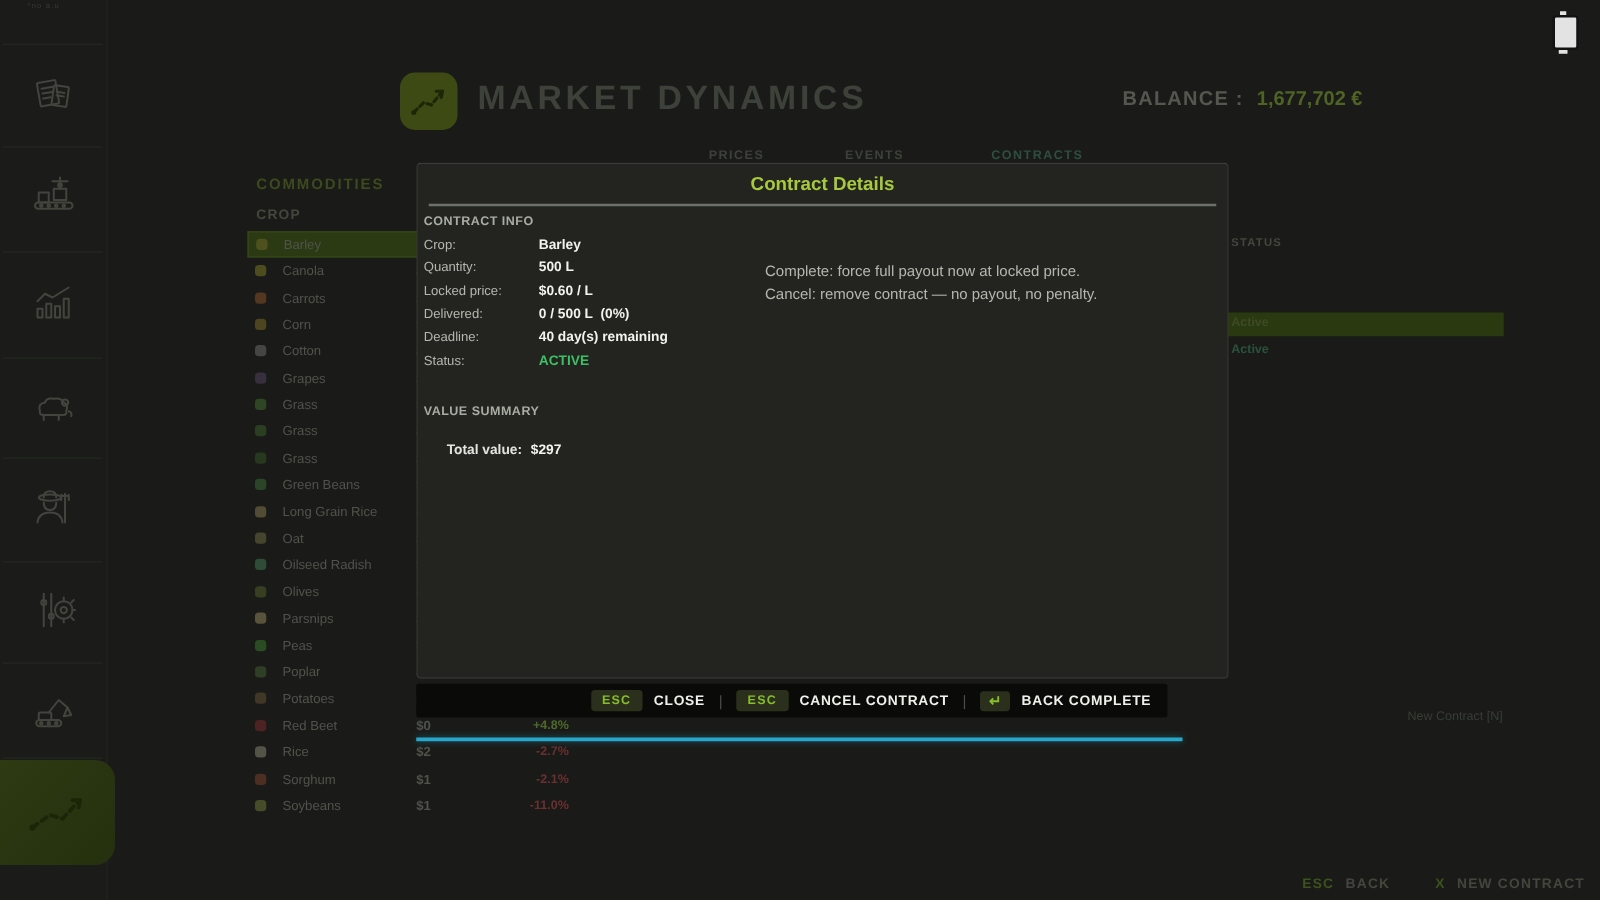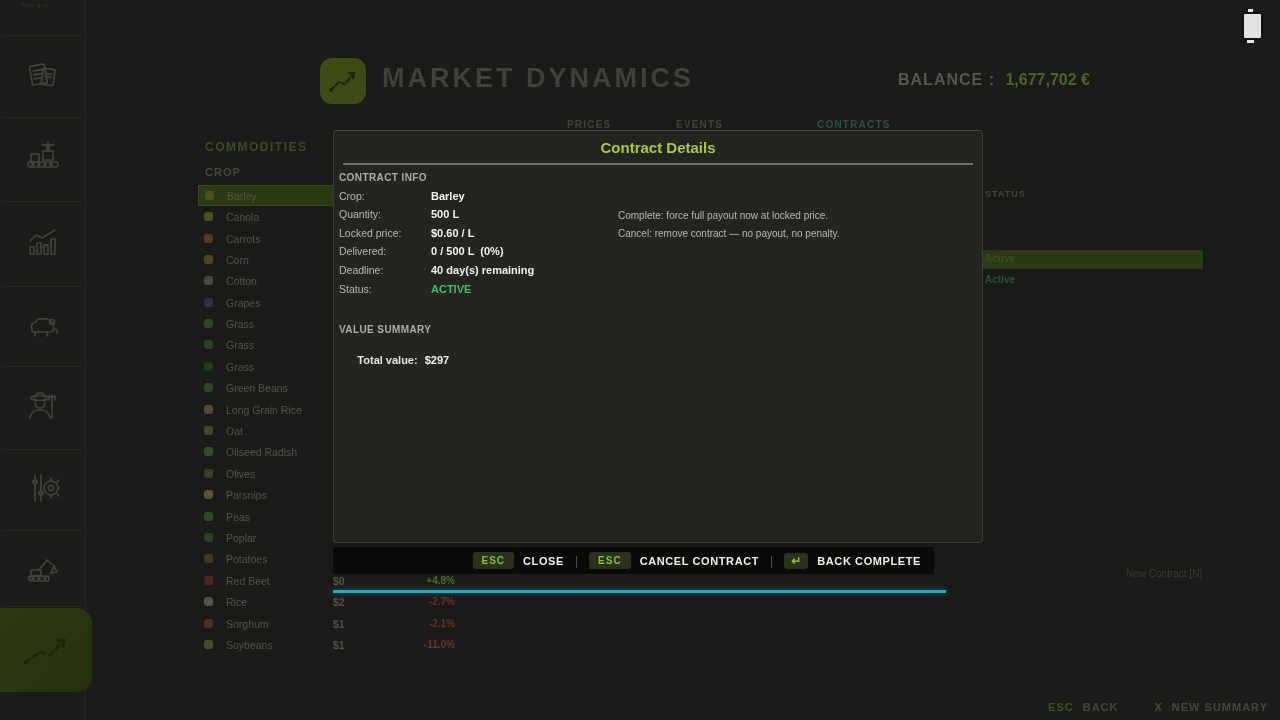--- a/index.html
+++ b/index.html
@@ -19,21 +19,21 @@
   .app-icon{position:absolute;left:320px;top:58px;width:46px;height:46px;border-radius:12px;
             background:#3d4a14;z-index:1;display:flex;align-items:center;justify-content:center;}
   .page-title{position:absolute;left:382px;top:63px;font-size:27px;font-weight:bold;
               letter-spacing:3px;color:#3e4139;z-index:1;}
   .balance{position:absolute;left:898px;top:71px;font-size:16px;font-weight:bold;z-index:1;}
   .balance .bl{color:#55574f;letter-spacing:1px;}
   .balance .bv{color:#4f6325;margin-left:6px;}
   
   .tab{position:absolute;top:119px;font-size:10px;font-weight:bold;letter-spacing:1.2px;
        color:#3e413b;z-index:1;}
-  .tab.active{color:#2d4f43;margin-left:24px;}
+  .tab.active{color:#2d4f43;}
   
   .companel-title{position:absolute;left:205px;top:140px;font-size:12px;font-weight:bold;
                   letter-spacing:1.5px;color:#3d4a1e;z-index:1;}
   .crop-header{position:absolute;left:205px;top:166px;font-size:11px;font-weight:bold;
                letter-spacing:1px;color:#45473f;z-index:1;}
   .crow{position:absolute;left:198px;width:285px;height:21px;z-index:1;display:flex;align-items:center;}
   .crow.sel{background:#2b3a12;border:1px solid #37491a;box-sizing:border-box;}
   .cdot{width:9px;height:9px;border-radius:3px;margin-left:6px;opacity:.45;flex:0 0 auto;}
   .cname{margin-left:13px;font-size:10.5px;color:#50524b;flex:1 1 auto;white-space:nowrap;}
   .cprice{position:absolute;left:135px;font-size:10.5px;color:#50524b;font-weight:bold;}
@@ -50,21 +50,21 @@
              box-shadow:0 0 6px rgba(38,167,201,.45);z-index:5;}
   
   .modal{position:absolute;left:333px;top:130px;width:650px;height:413px;background:#232420;
          border:1px solid #3a3b37;border-top-color:#45463f;border-radius:4px;z-index:10;box-sizing:border-box;}
   .m-title{text-align:center;padding-top:8px;font-size:15px;font-weight:bold;color:#a6c93d;}
   .m-rule{margin:7px 9px 0 9px;border-top:2px solid #6e706b;}
   .m-section{position:absolute;left:5px;font-size:10px;font-weight:bold;letter-spacing:.4px;color:#a9aca3;}
   .m-row{position:absolute;left:0;width:100%;height:14px;}
   .m-label{position:absolute;left:5px;font-size:10.5px;color:#b5b7af;}
   .m-value{position:absolute;left:97px;font-size:11px;font-weight:bold;color:#f2f3ee;white-space:pre;}
-  .m-help{position:absolute;left:284px;font-size:10px;color:#b5b7af;white-space:pre;}
+  .m-help{position:absolute;left:278px;font-size:12px;color:#b5b7af;white-space:pre;}
   .m-sum{position:absolute;left:5px;font-size:11px;font-weight:bold;color:#e2e4dd;white-space:pre;}
   .m-sum .v{color:#f2f3ee;margin-left:7px;}
   
   .m-footer{position:absolute;left:333px;top:547px;width:601px;height:27px;background:#0a0b08;
             border-radius:2px;z-index:10;display:flex;align-items:center;justify-content:flex-end;
             padding-right:13px;box-sizing:border-box;gap:11px;}
   .kbtn{display:flex;align-items:center;gap:9px;cursor:pointer;}
   .kbadge{background:#2a301c;color:#87bd2b;font-size:10px;font-weight:bold;letter-spacing:1px;
           padding:3px 9px;border-radius:3px;}
   .kbadge.glyph{font-size:12px;padding:1px 7px;letter-spacing:0;}
@@ -389,18 +389,18 @@
       <span class="kbadge glyph">↵</span>
       <span class="klabel">BACK COMPLETE</span>
     </div>
   </div>
 
   <div class="help-bar">
     <span class="hb-key">ESC</span>
     <span class="hb-label">BACK</span>
     <span class="hb-gap"></span>
     <span class="hb-key">X</span>
-    <span class="hb-label">NEW SUMMARY</span>
+    <span class="hb-label">NEW CONTRACT</span>
   </div>
 
   <div class="phone"></div>
 
 </div>
 
 </body></html>

